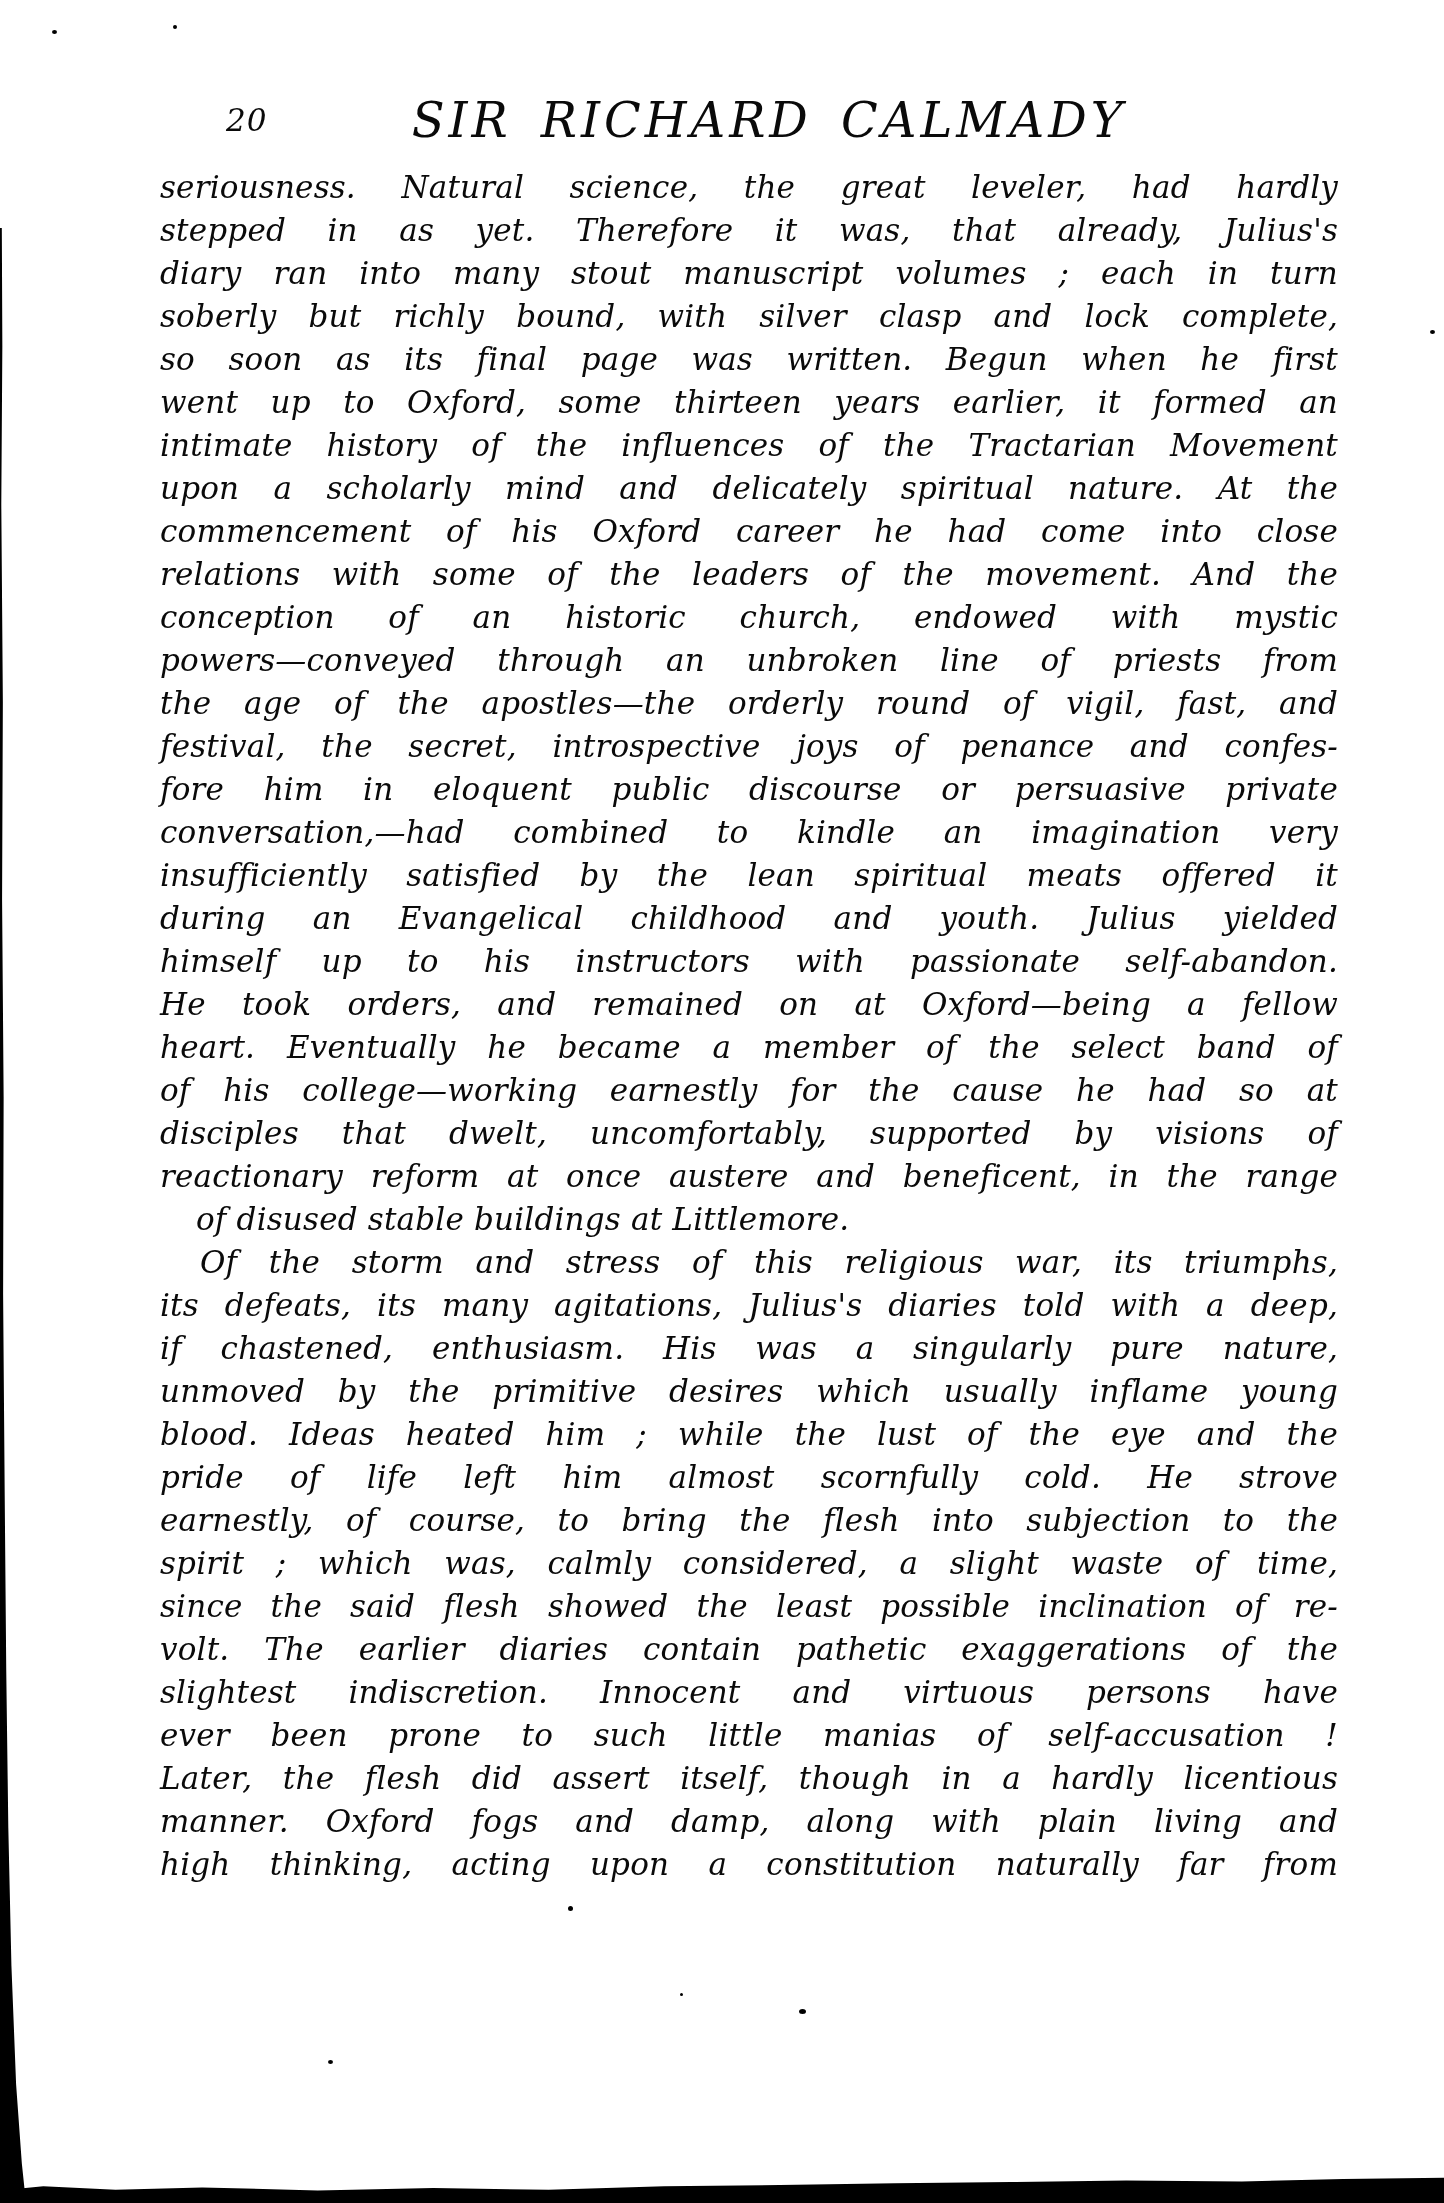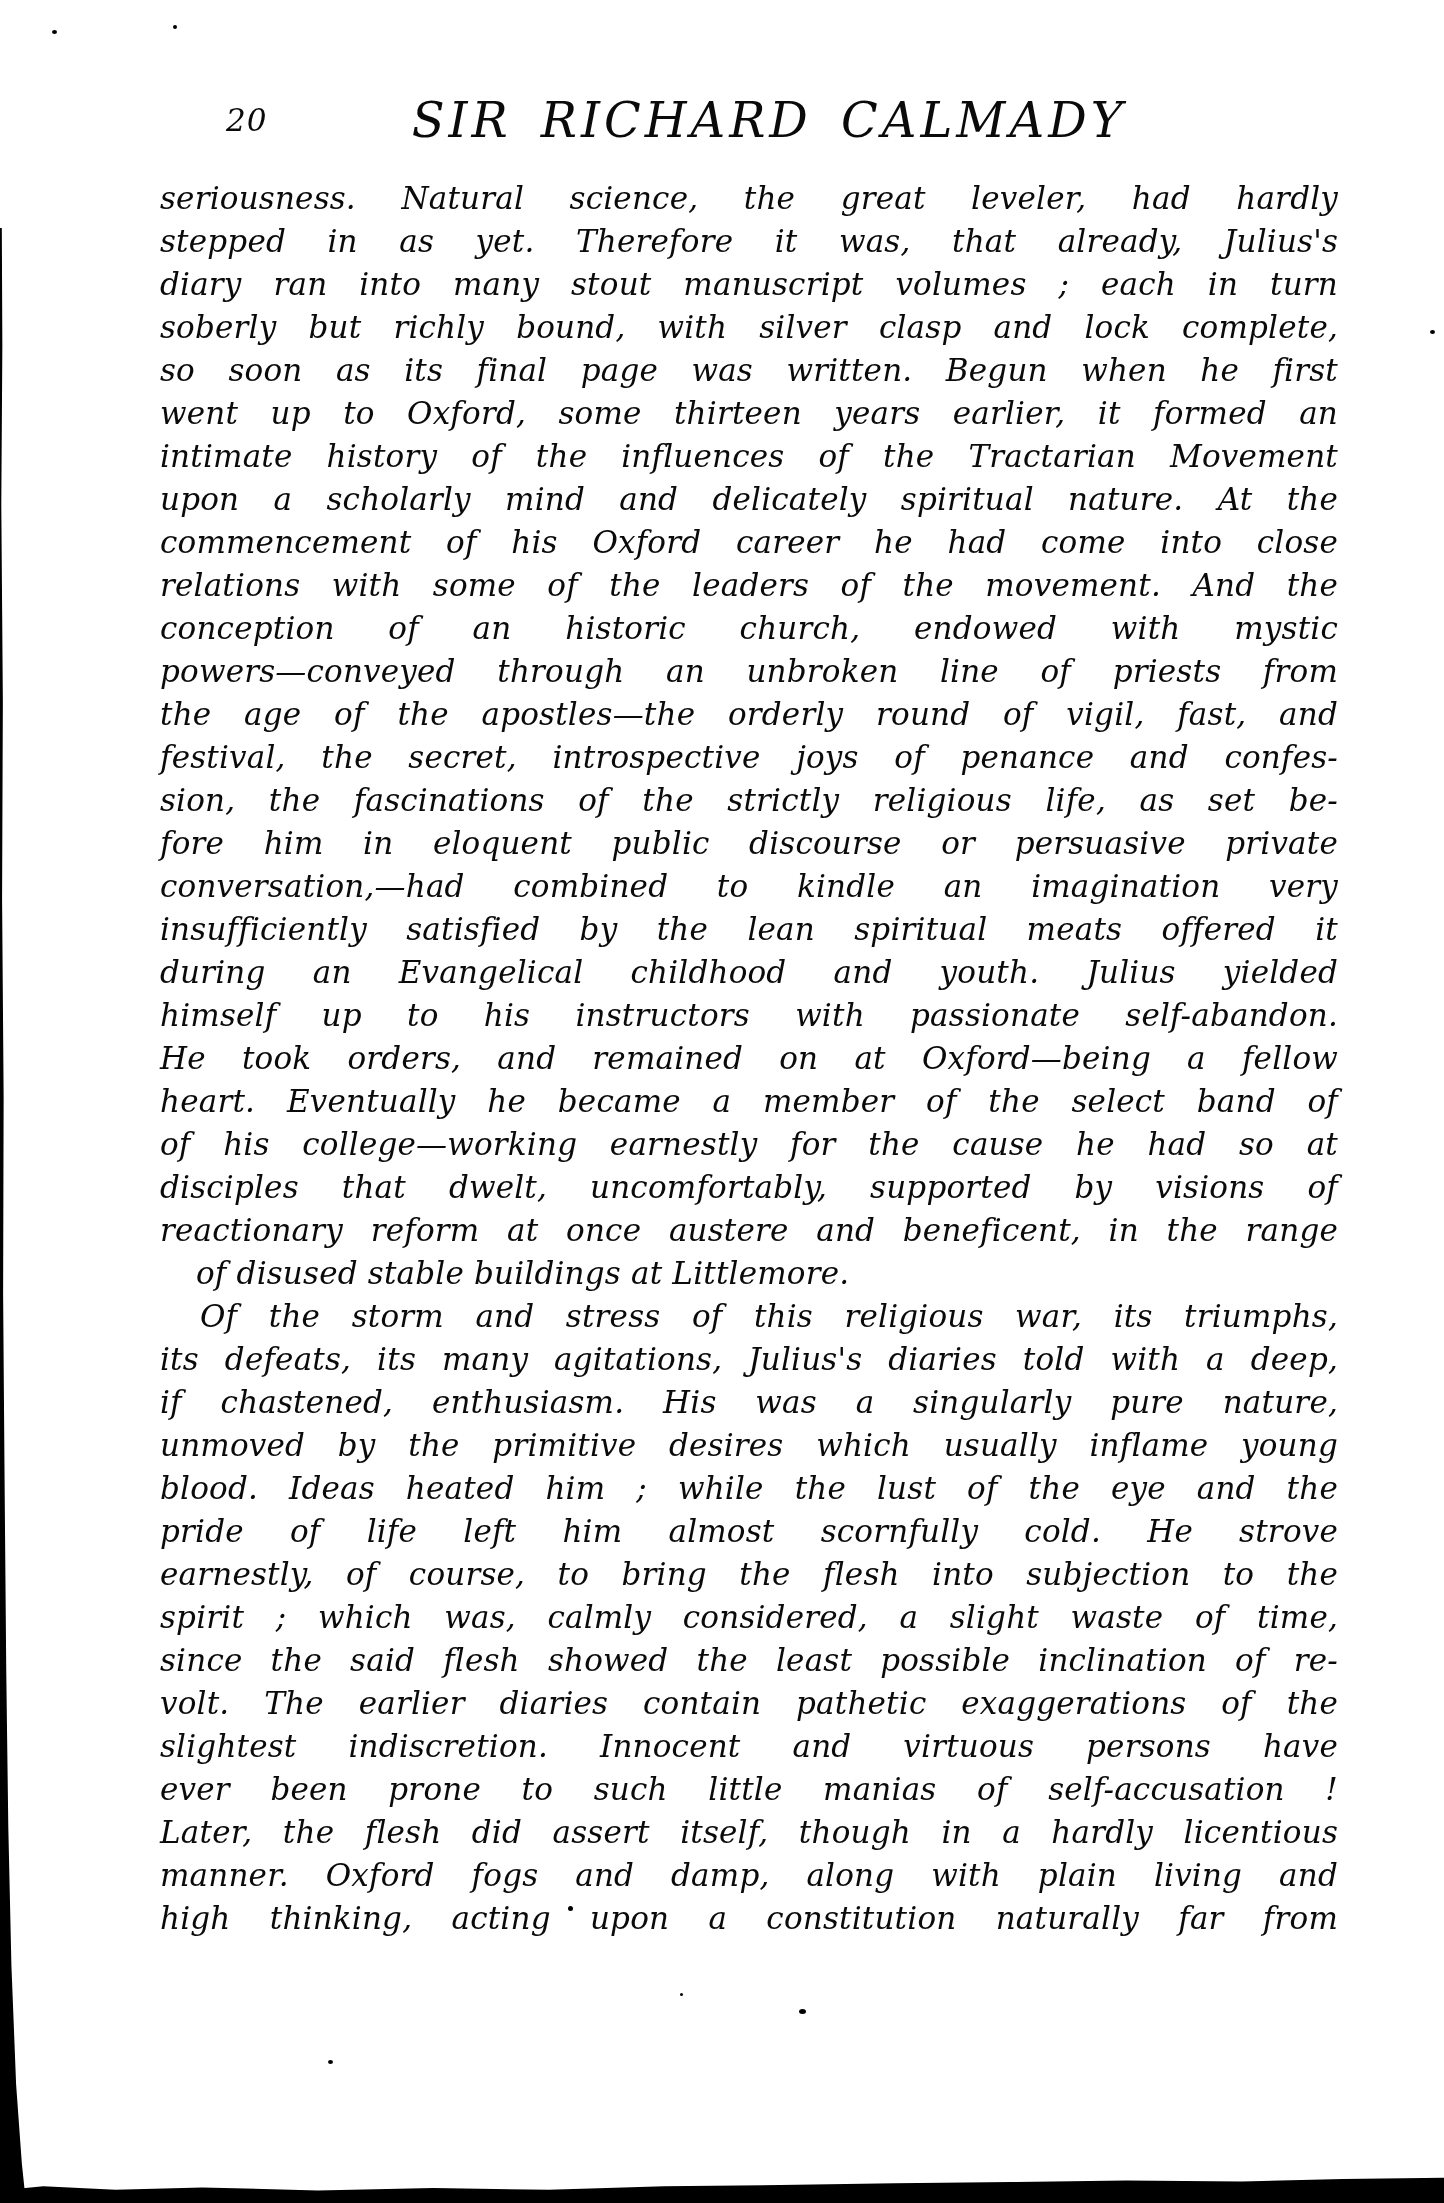--- a/index.html
+++ b/index.html
@@ -30,21 +30,21 @@
     text-align:center;
     padding-left:40px;
     font-size:48px;
     letter-spacing:4px;
     word-spacing:10px;
     white-space:nowrap;
   }
   
   .textblock{
     position:absolute;
-    top:177px; left:160px; width:1178px;
+    top:166px; left:160px; width:1178px;
     font-size:31px;
   }
   .line{
     height:43px;
     line-height:43px;
     text-align:justify;
     text-align-last:justify;
     white-space:nowrap;
     letter-spacing:0.2px;
   }
@@ -96,21 +96,20 @@
     <div class="line">so soon as its final page was written. Begun when he first</div>
     <div class="line">went up to Oxford, some thirteen years earlier, it formed an</div>
     <div class="line">intimate history of the influences of the Tractarian Movement</div>
     <div class="line">upon a scholarly mind and delicately spiritual nature. At the</div>
     <div class="line">commencement of his Oxford career he had come into close</div>
     <div class="line">relations with some of the leaders of the movement. And the</div>
     <div class="line">conception of an historic church, endowed with mystic</div>
     <div class="line">powers—conveyed through an unbroken line of priests from</div>
     <div class="line">the age of the apostles—the orderly round of vigil, fast, and</div>
     <div class="line">festival, the secret, introspective joys of penance and confes-</div>
-    <div class="line">sion, the fascinations of the strictly religious life, as set be-</div>
     <div class="line">fore him in eloquent public discourse or persuasive private</div>
     <div class="line">conversation,—had combined to kindle an imagination very</div>
     <div class="line">insufficiently satisfied by the lean spiritual meats offered it</div>
     <div class="line">during an Evangelical childhood and youth. Julius yielded</div>
     <div class="line">himself up to his instructors with passionate self-abandon.</div>
     <div class="line">He took orders, and remained on at Oxford—being a fellow</div>
     <div class="line">heart. Eventually he became a member of the select band of</div>
     <div class="line">of his college—working earnestly for the cause he had so at</div>
     <div class="line">disciples that dwelt, uncomfortably, supported by visions of</div>
     <div class="line">reactionary reform at once austere and beneficent, in the range</div>

